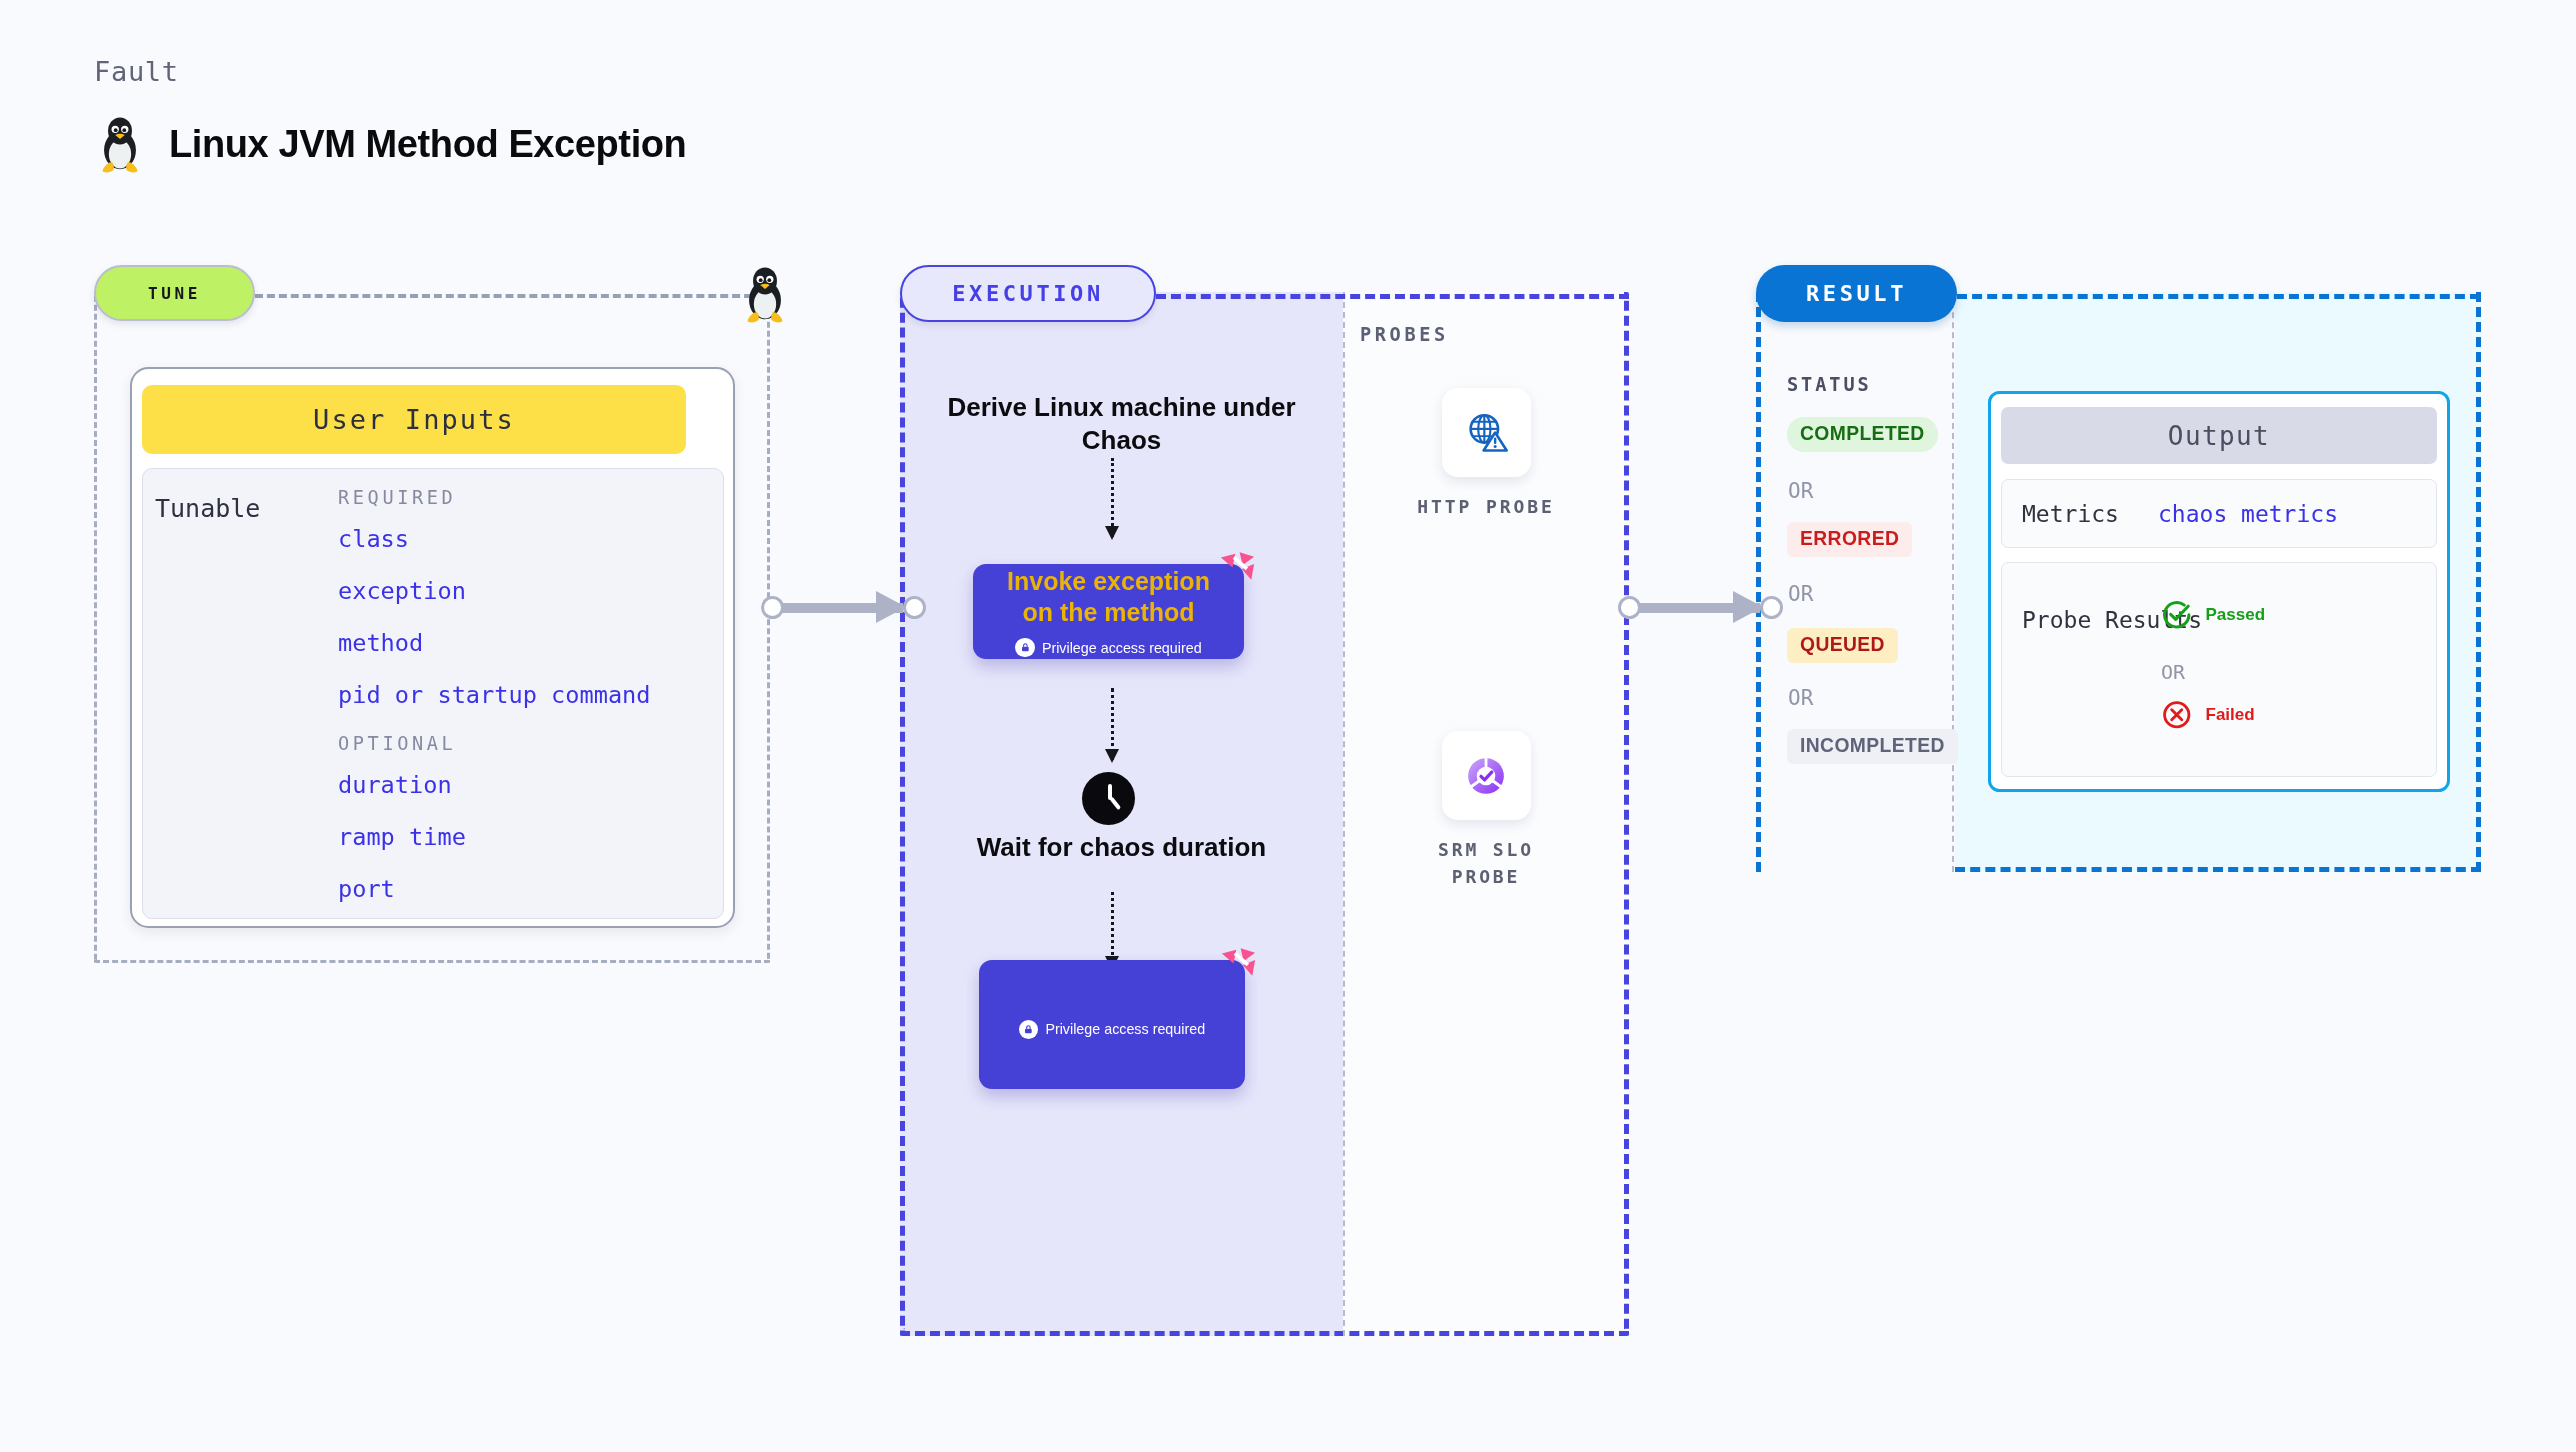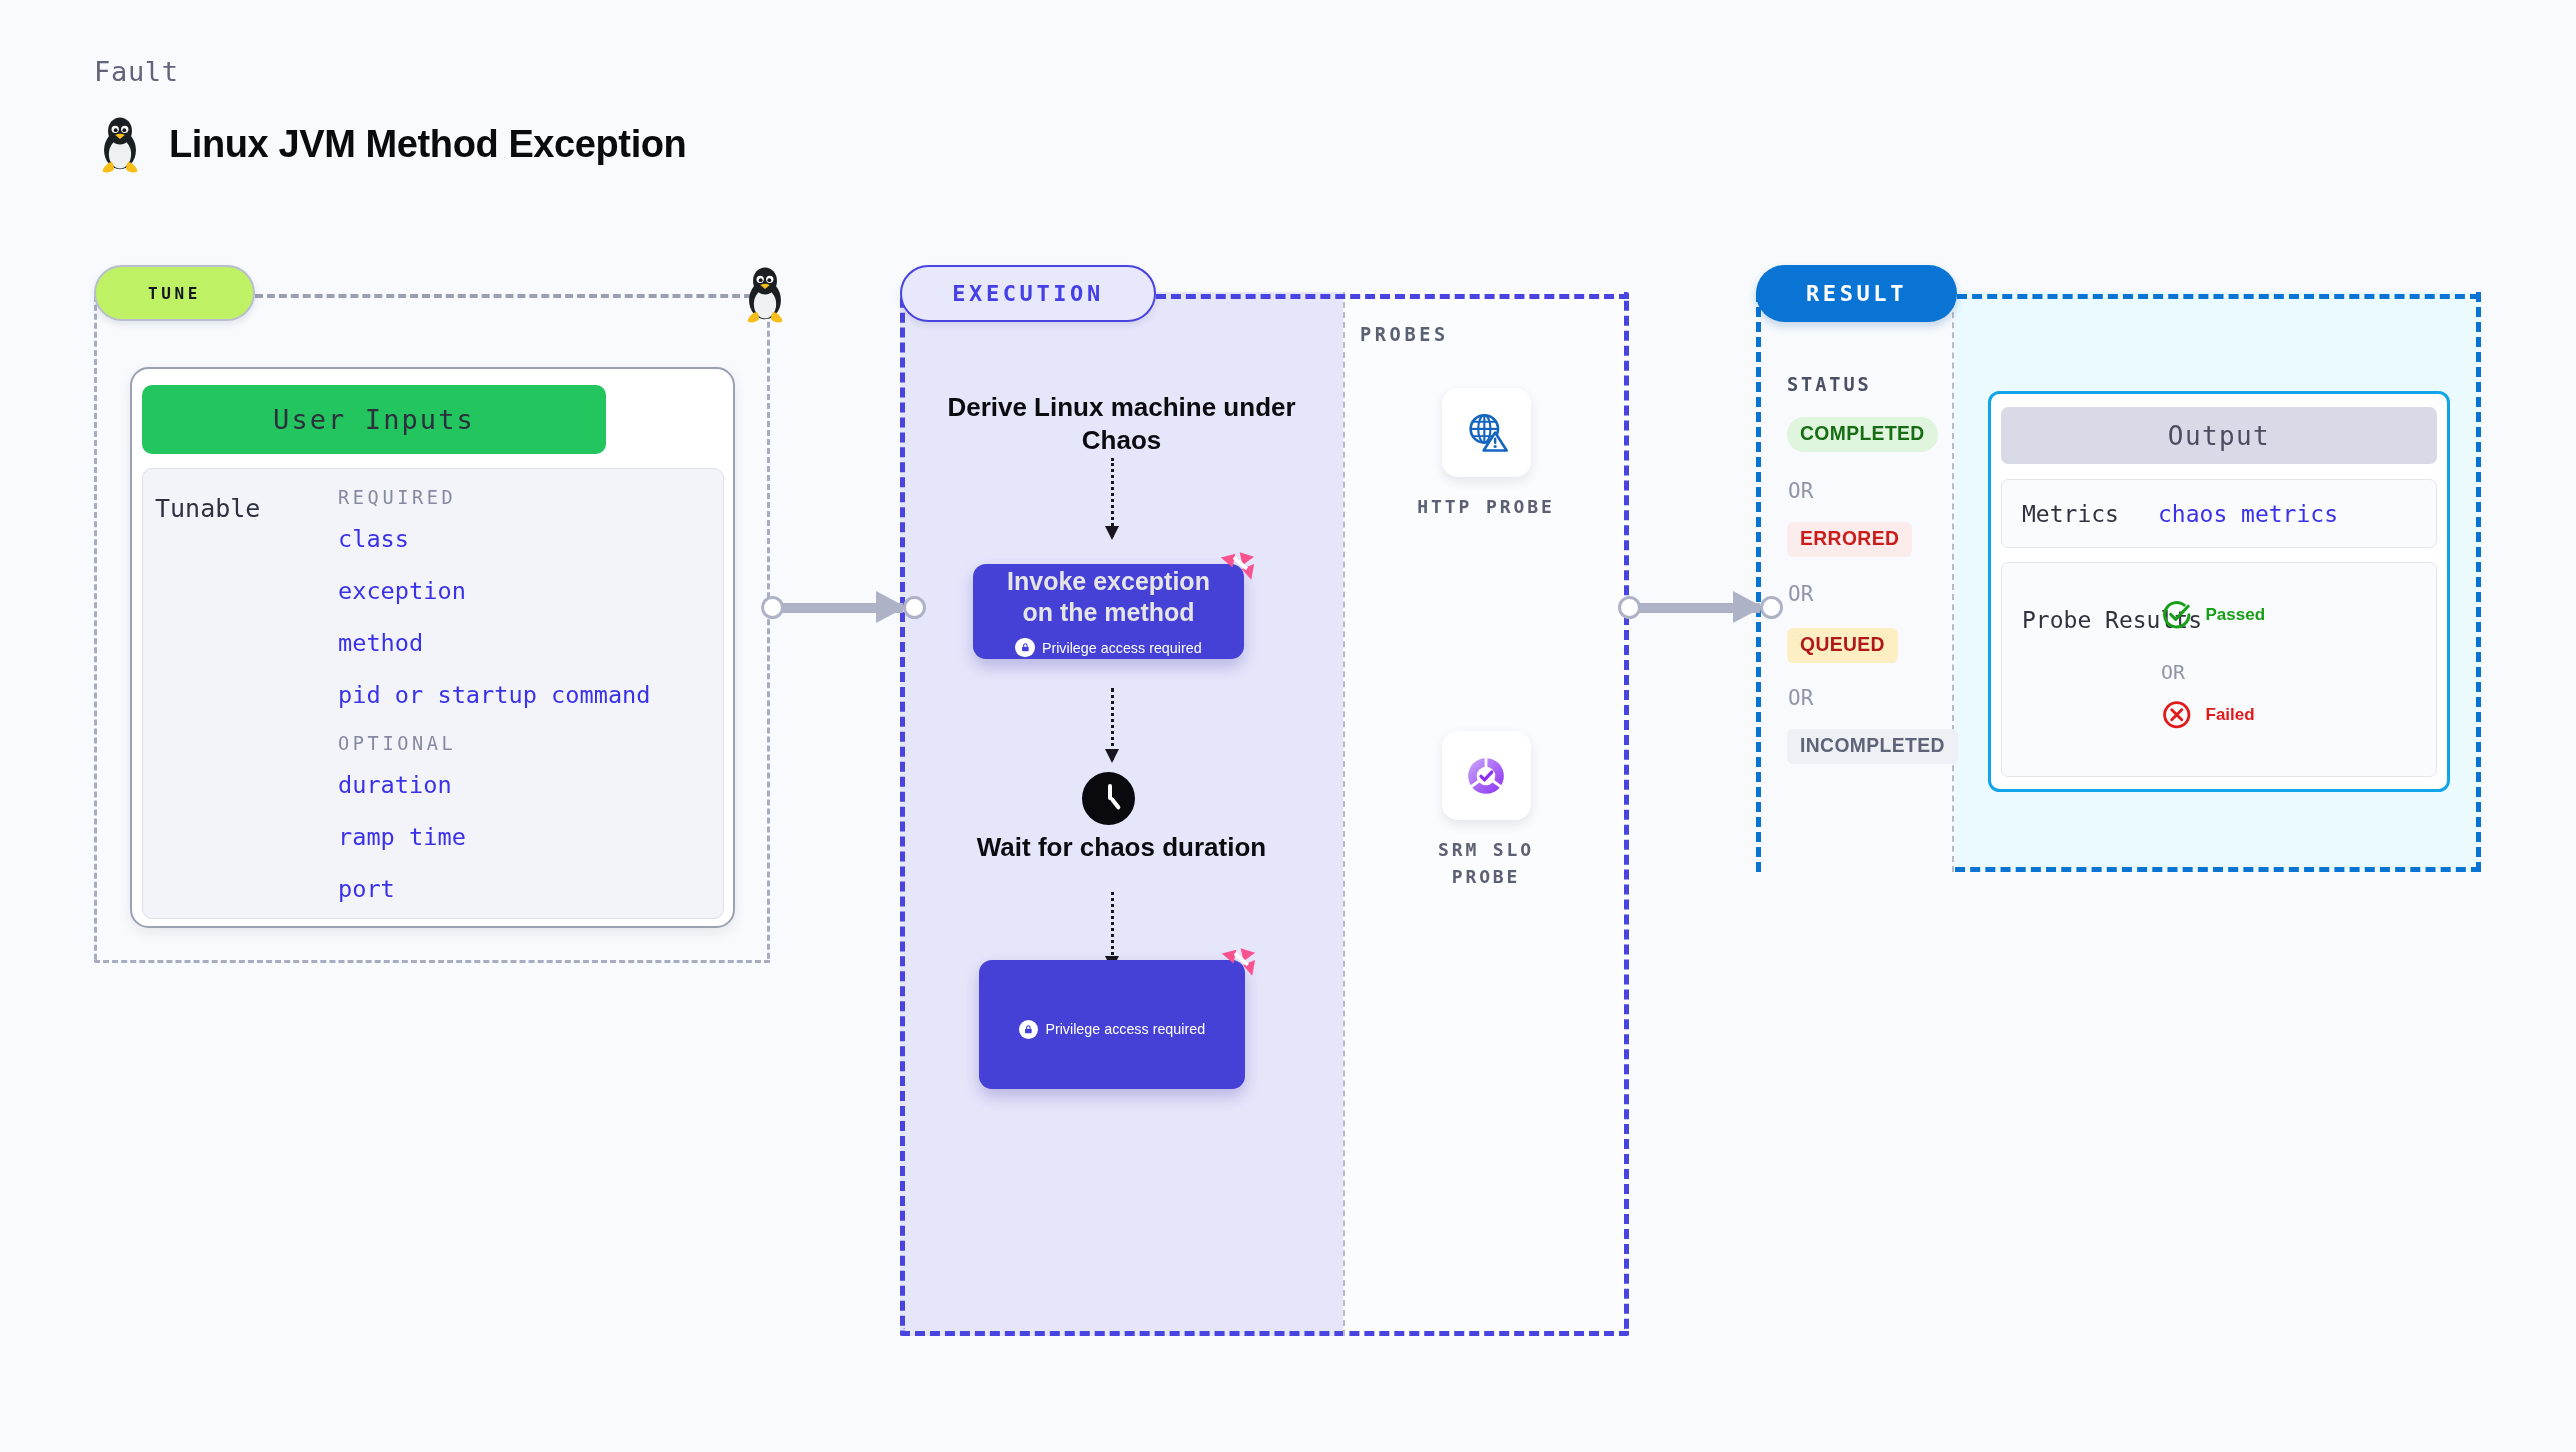--- a/index.html
+++ b/index.html
@@ -64,22 +64,22 @@
   .tune-zone::before {
     content: ""; position: absolute; left: -3.6px; top: -3.6px; width: 165px;
     height: 3.6px; background: #f8fafd;
   }
   .tune-card {
     position: absolute; left: 130px; top: 367px; width: 605px; height: 561px;
     background: #ffffff; border: 2.9px solid #9aa1b2; border-radius: 18.6px;
     box-shadow: 0 4.3px 13px rgba(25,30,60,.08);
   }
   .ui-header {
-    position: absolute; left: 142px; top: 385px; width: 464px; height: 69px;
-    background: #22c55e; border-radius: 10px;
+    position: absolute; left: 142px; top: 385px; width: 544px; height: 69px;
+    background: #fde047; border-radius: 10px;
     display: flex; align-items: center; justify-content: center;
     font-family: "DejaVu Sans Mono", monospace; font-size: 27px;
     font-weight: 400; color: #2c2f3c; letter-spacing: 2.1px;
   }
   .tune-body {
     position: absolute; left: 142px; top: 468px; width: 582px; height: 451px;
     background: #f3f4f9; border: 1.4px solid #dcdfe9; border-radius: 10px;
   }
   .tunable-label {
     position: absolute; left: 155px; top: 494px;
@@ -154,21 +154,21 @@
 
   .step-card {
     position: absolute; background: #4540d6; border-radius: 13px;
     box-shadow: 0 7.2px 15.8px rgba(50,45,160,.25);
     display: flex; flex-direction: column; align-items: center; justify-content: center;
     padding: 13px 18.6px;
   }
   .step-card.s1 { left: 973px; top: 564px; width: 271px; height: 95px; }
   .step-card.s2 { left: 979px; top: 960px; width: 266px; height: 129px; }
   .step-title {
-    color: #e5e5e5; font-weight: 700; font-size: 25px;
+    color: #eab308; font-weight: 700; font-size: 25px;
     text-align: center; line-height: 1.25;
   }
   .step-priv {
     display: flex; align-items: center; gap: 7.2px; margin-top: 10px;
   }
   .step-priv span {
     color: #ffffff; font-size: 14.3px; font-weight: 400; white-space: nowrap;
   }
   .lock-icon {
     width: 19.3px; height: 19.3px; border-radius: 50%; background: #fff;

